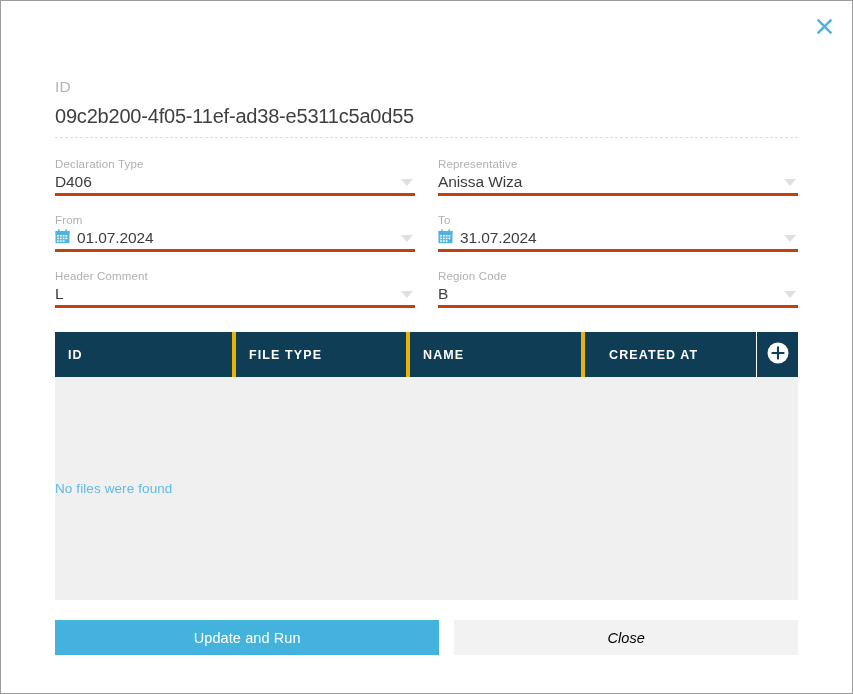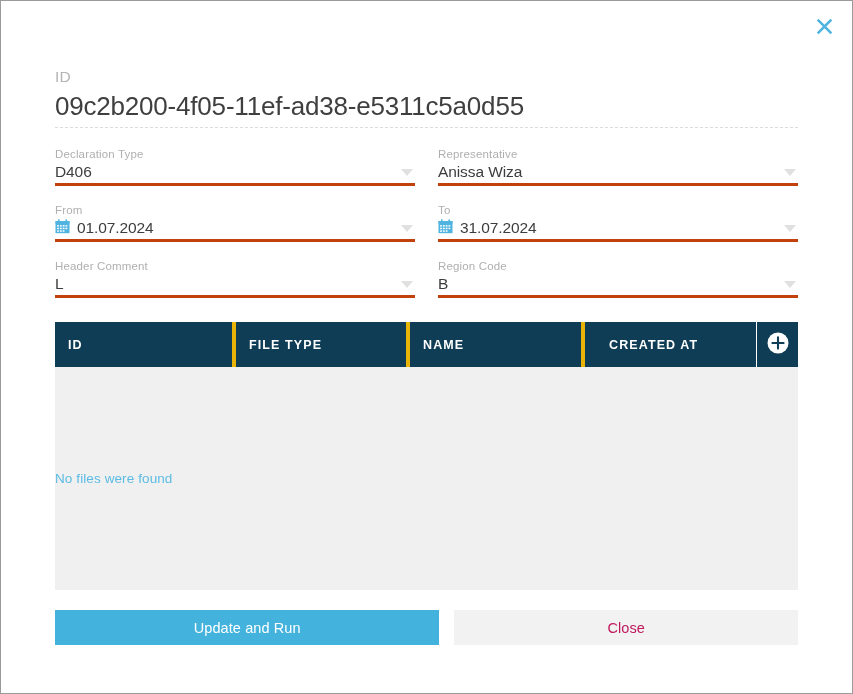--- a/index.html
+++ b/index.html
@@ -31,35 +31,35 @@
     cursor: pointer;
     background: transparent;
     border: none;
   }
   .close-x svg { display: block; }
 
   
   .content {
     position: absolute;
     left: 54px;
-    top: 4px;
+    top: 14px;
     width: 743px;
   }
 
   
   .id-block { margin-top: 62px; }
   .id-label {
     font-size: 15.5px;
     color: #b4b4b4;
     font-weight: 400;
     line-height: 20px;
     letter-spacing: .2px;
   }
   .id-value {
-    font-size: 26px;
+    font-size: 20px;
     color: #3f3f3f;
     font-weight: 400;
     line-height: 38px;
     letter-spacing: -.2px;
     padding-bottom: 2px;
     border-bottom: 1px dashed #dcdcdc;
   }
 
   
   .form-grid {
@@ -170,21 +170,22 @@
     letter-spacing: .1px;
   }
   .btn-primary {
     width: 406px;
     background: #43b3dd;
     color: #ffffff;
   }
   .btn-secondary {
     width: 363px;
     background: #f2f2f2;
-    color: #be185d;
+    color: #000000;
+    font-style: italic;
   }
 </style>
 </head>
 <body>
 
 <div class="dialog">
 
   <button class="close-x">
     <span>
       <svg width="17" height="17" viewBox="0 0 17 17">

